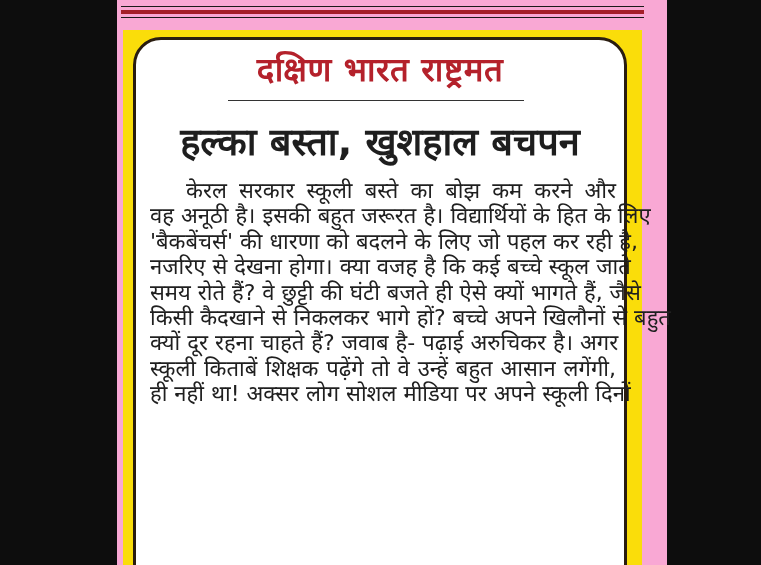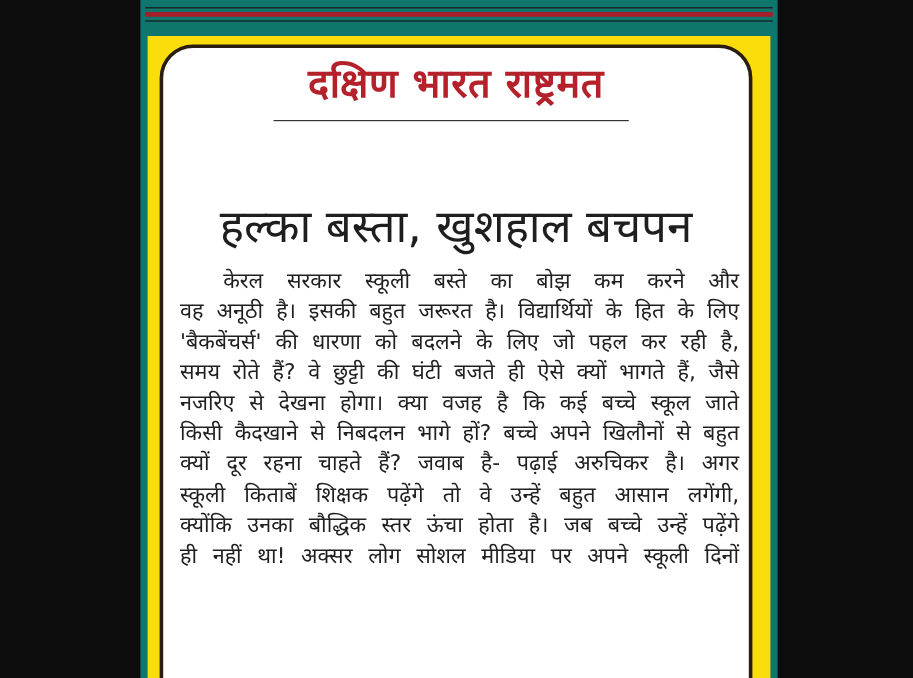--- a/index.html
+++ b/index.html
@@ -9,21 +9,22 @@
     height: 565px;
     overflow: hidden;
     background: #0d0d0d;
   }
   .page {
     position: absolute;
     left: 117px;
     top: 0;
     width: 531px;
     height: 565px;
-    background: #0f766e;
+    background: #f9a8d4;
+    padding-left: 19px;
   }
   .rule {
     position: absolute;
     left: 4px;
     width: 523px;
   }
   .rule-top { top: 6px; height: 1px; background: #1a1a1a; }
   .rule-red { top: 10px; height: 4px; background: #a51f2a; }
   .rule-bottom { top: 17px; height: 1px; background: #1a1a1a; }
 
@@ -67,35 +68,33 @@
     height: 1px;
     background: #333333;
   }
   .headline {
     position: absolute;
     left: 0;
     right: 0;
     top: 77px;
     text-align: center;
     font-family: "DejaVu Sans", sans-serif;
-    font-weight: normal;
+    font-weight: bold;
     font-size: 38px;
     line-height: 50px;
     color: #1e1e1e;
-    margin-top: 47px;
   }
   .body-text {
     position: absolute;
     left: 14px;
     width: 466px;
     top: 138px;
     font-family: "DejaVu Sans", sans-serif;
-    font-size: 18px;
+    font-size: 22px;
     color: #1f1f1f;
-    margin-top: 44px;
   }
   .line {
     display: block;
     height: 25.4px;
     line-height: 25.4px;
     white-space: nowrap;
     text-align: justify;
     text-align-last: justify;
   }
   .line.first { text-indent: 36px; }
@@ -110,23 +109,22 @@
 
   <div class="yellow-box">
     <div class="white-box">
       <div class="masthead">दक्षिण भारत राष्ट्रमत</div>
       <div class="masthead-underline"></div>
       <div class="headline">हल्का बस्ता, खुशहाल बचपन</div>
       <div class="body-text">
         <span class="line first">केरल सरकार स्कूली बस्ते का बोझ कम करने और</span>
         <span class="line">वह अनूठी है। इसकी बहुत जरूरत है। विद्यार्थियों के हित के लिए</span>
         <span class="line">'बैकबेंचर्स' की धारणा को बदलने के लिए जो पहल कर रही है,</span>
+        <span class="line">नजरिए से देखना होगा। क्या वजह है कि कई बच्चे स्कूल जाते</span>
         <span class="line">समय रोते हैं? वे छुट्टी की घंटी बजते ही ऐसे क्यों भागते हैं, जैसे</span>
-        <span class="line">नजरिए से देखना होगा। क्या वजह है कि कई बच्चे स्कूल जाते</span>
-        <span class="line">किसी कैदखाने से निबदलन भागे हों? बच्चे अपने खिलौनों से बहुत</span>
+        <span class="line">किसी कैदखाने से निकलकर भागे हों? बच्चे अपने खिलौनों से बहुत</span>
         <span class="line">क्यों दूर रहना चाहते हैं? जवाब है- पढ़ाई अरुचिकर है। अगर</span>
         <span class="line">स्कूली किताबें शिक्षक पढ़ेंगे तो वे उन्हें बहुत आसान लगेंगी,</span>
-        <span class="line">क्योंकि उनका बौद्धिक स्तर ऊंचा होता है। जब बच्चे उन्हें पढ़ेंगे</span>
         <span class="line">ही नहीं था! अक्सर लोग सोशल मीडिया पर अपने स्कूली दिनों</span>
       </div>
     </div>
   </div>
 </div>
 
 </body></html>

